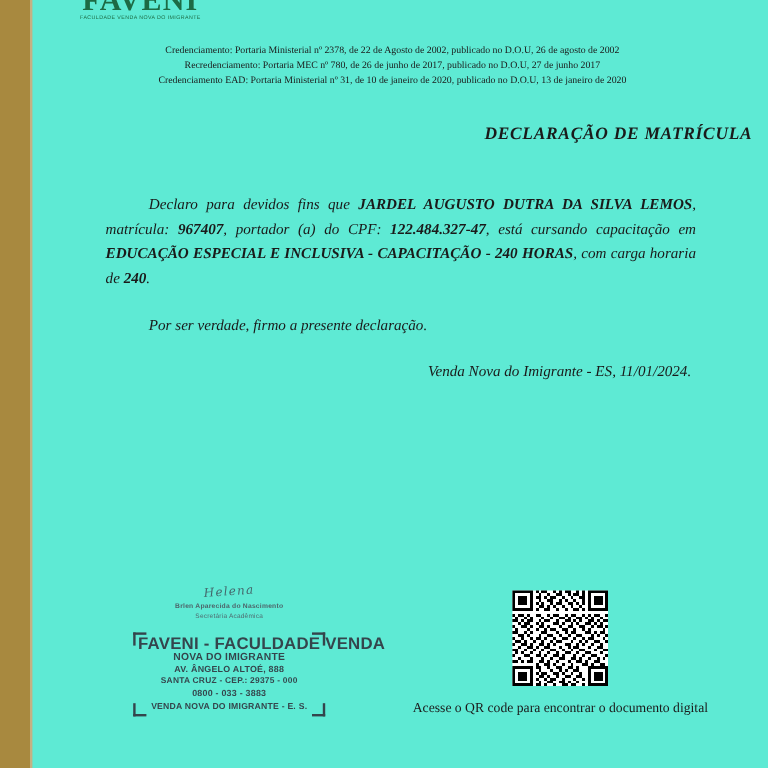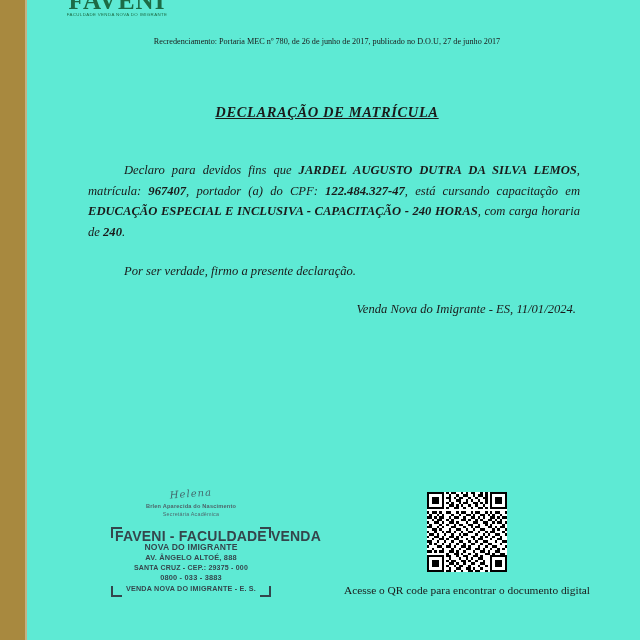--- a/index.html
+++ b/index.html
@@ -74,26 +74,25 @@
     font-size: 8.2px;
     line-height: 12.5px;
     white-space: nowrap;
   }
   
   .doc-title {
     position: absolute;
     left: 27px;
     top: 104px;
     width: 600px;
-    text-align: center;
+    text-align: right;
     font-size: 14.5px;
     font-weight: bold;
     font-style: italic;
     letter-spacing: 0.6px;
-    text-decoration: underline;
   }
   
   .body-block {
     position: absolute;
     left: 88px;
     top: 160px;
     width: 492px;
     font-style: italic;
   }
   .declare-para {
@@ -215,21 +214,23 @@
 
   <div class="gold-bar"></div>
   <div class="gold-bar-edge"></div>
 
   <div class="logo-block">
     <div class="logo-word">FAVENI</div>
     <div class="logo-sub">FACULDADE VENDA NOVA DO IMIGRANTE</div>
   </div>
 
   <div class="cred">
+    <div class="cred-line">Credenciamento: Portaria Ministerial nº 2378, de 22 de Agosto de 2002, publicado no D.O.U, 26 de agosto de 2002</div>
     <div class="cred-line">Recredenciamento: Portaria MEC nº 780, de 26 de junho de 2017, publicado no D.O.U, 27 de junho 2017</div>
+    <div class="cred-line">Credenciamento EAD: Portaria Ministerial nº 31, de 10 de janeiro de 2020, publicado no D.O.U, 13 de janeiro de 2020</div>
   </div>
 
   <div class="doc-title">DECLARAÇÃO DE MATRÍCULA</div>
 
   <div class="body-block">
     <p class="declare-para"><span>Declaro para devidos fins que </span><b>JARDEL AUGUSTO DUTRA DA SILVA LEMOS</b><span>, matrícula: </span><b>967407</b><span>, portador (a) do CPF: </span><b>122.484.327-47</b><span>, está cursando capacitação em </span><b>EDUCAÇÃO ESPECIAL E INCLUSIVA - CAPACITAÇÃO - 240 HORAS</b><span>, com carga horaria de </span><b>240</b><span>.</span></p>
 
     <p class="closing-para">Por ser verdade, firmo a presente declaração.</p>
 
     <p class="date-line">Venda Nova do Imigrante - ES, 11/01/2024.</p>

